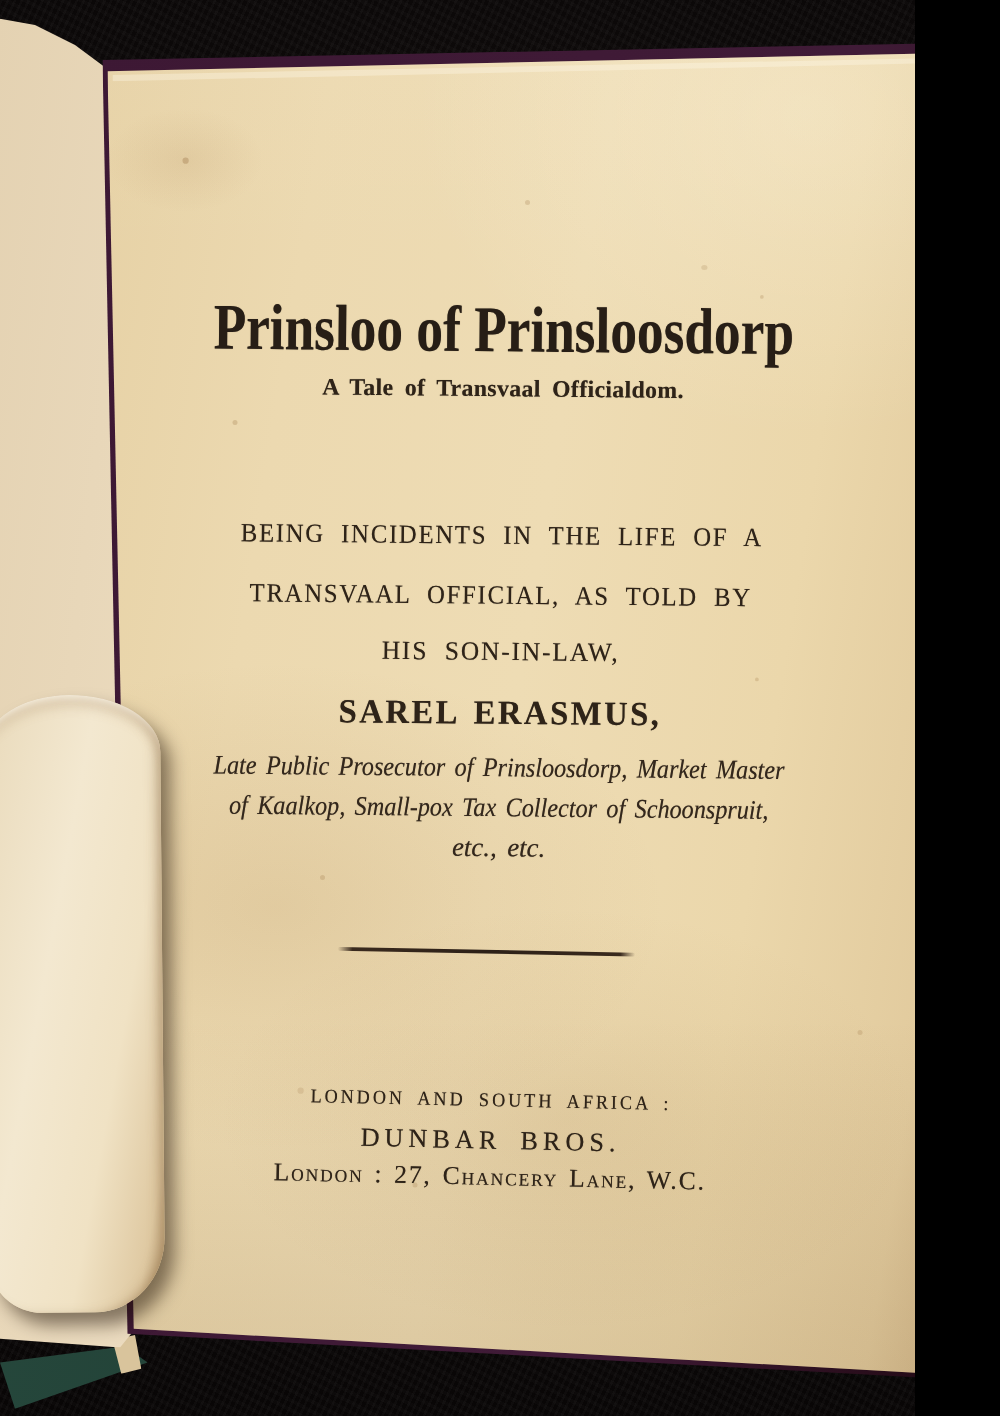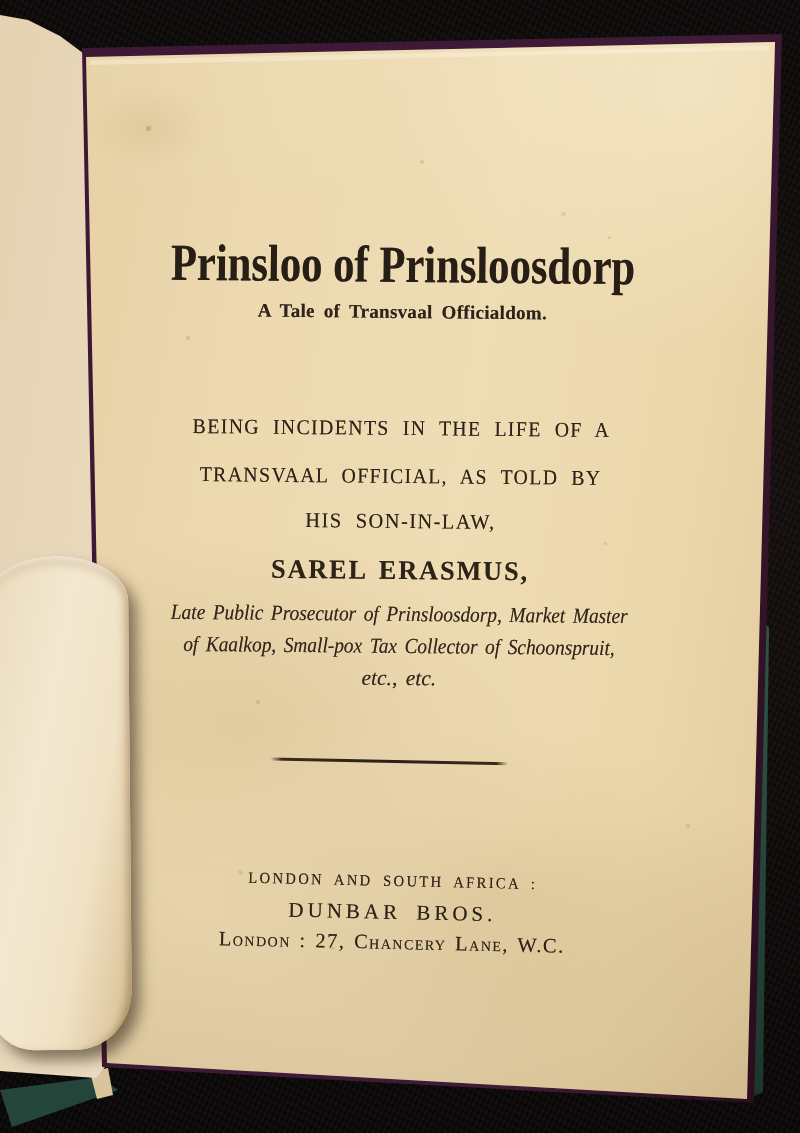--- a/index.html
+++ b/index.html
@@ -1,17 +1,17 @@
 <!DOCTYPE html>
 <html><head>
 <meta charset="utf-8">
 <style>
   html,body{margin:0;padding:0;background:#000;}
   .scene{
-    position:relative;width:800px;height:1133px;overflow:hidden;
+    position:relative;width:732px;height:1133px;overflow:hidden;
     background:#0b0908;font-family:"Liberation Serif","DejaVu Serif",serif;text-decoration:underline;
   }
   .layer{position:absolute;inset:0;}
   
   .cloth{
     background:
       repeating-linear-gradient(115deg, rgba(255,255,255,0.022) 0 2px, rgba(0,0,0,0) 2px 5px),
       repeating-linear-gradient(28deg, rgba(255,255,255,0.015) 0 3px, rgba(0,0,0,0) 3px 7px),
       radial-gradient(1250px 850px at 55% 42%, #19120f 0%, #0c0909 55%, #060404 100%);
   }

